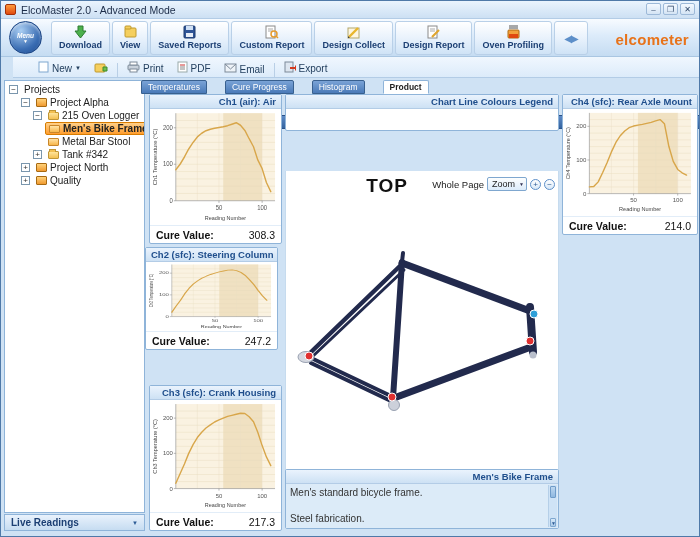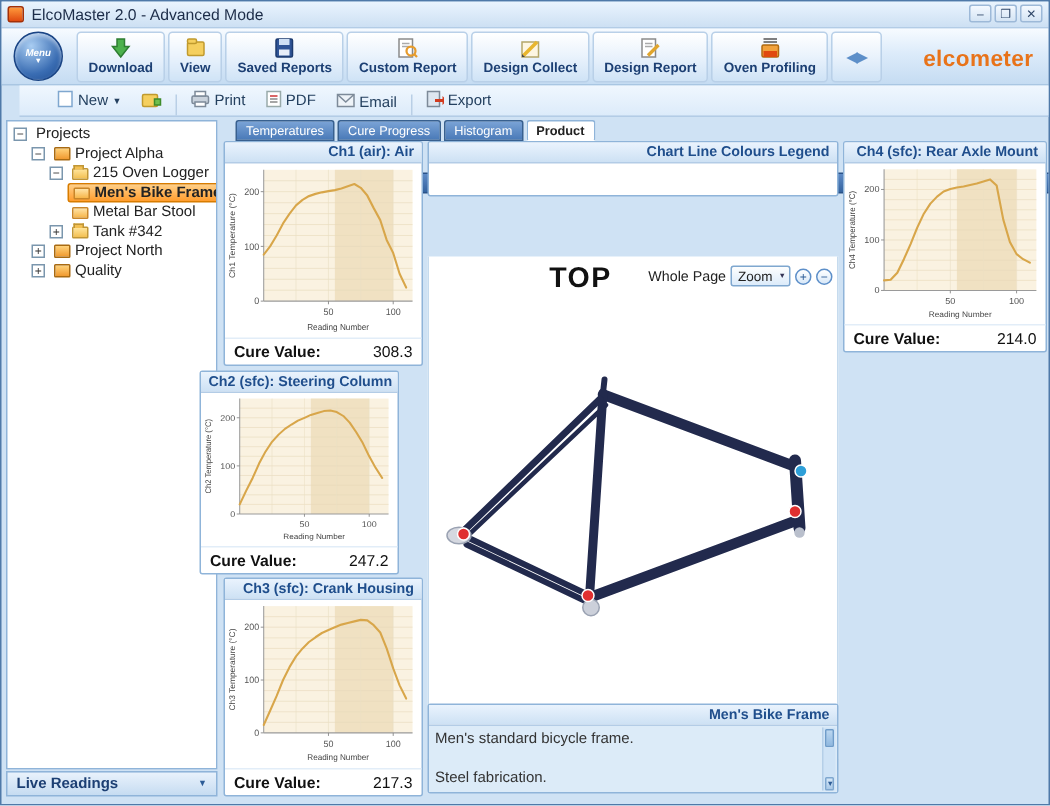--- a/index.html
+++ b/index.html
@@ -57,21 +57,21 @@
   .ic-crate { flex:0 0 auto; width:11px; height:9px; background:linear-gradient(#ffd27a,#f09a30); border:1px solid #a86a12; border-radius:1px; }
   .ic-folder { flex:0 0 auto; width:11px; height:8px; background:linear-gradient(#ffe49a,#f3c052); border:1px solid #c09636; border-radius:1px; position:relative; }
   .ic-folder::before { content:""; position:absolute; left:0; top:-3px; width:5px; height:2px; background:#f3c052; border:1px solid #c09636; border-bottom:none; }
   .ic-card { flex:0 0 auto; width:11px; height:8px; background:linear-gradient(#ffe3a6,#f7b64a); border:1px solid #c8862a; border-radius:1px; }
   .live-bar { position:absolute; left:3px; top:513px; width:141px; height:17px;
     background:linear-gradient(#e9f2fc,#c6dcf1); border:1px solid #8fb4d9; display:flex; align-items:center;
     padding:0 6px; font-size:10px; font-weight:bold; color:#1c3f73; }
   .live-bar .chev { margin-left:auto; font-size:6px; color:#2d5c96; }
 
   
-  .maintabs { position:absolute; left:156px; top:79px; height:14px; display:flex; gap:2px; }
+  .maintabs { position:absolute; left:140px; top:79px; height:14px; display:flex; gap:18px; }
   .mtab { font-size:8.5px; padding:1px 6px 0; border-radius:2px 2px 0 0; border:1px solid #38608f;
     background:linear-gradient(#7aa3d6,#4a7ab8); color:#fff; }
   .mtab.active { background:#fff; color:#222; border-color:#8fb4d9; border-bottom-color:#fff; font-weight:bold; }
 
   
   .panel { position:absolute; background:#fff; border:1px solid #8fb4d9; border-radius:2px; }
   .panel-h { position:absolute; left:0; top:0; right:0; height:14px;
     background:linear-gradient(#eaf3fd,#cde1f4); border-bottom:1px solid #b3cce6;
     font-size:9.5px; font-weight:600; color:#1f4e8c; padding:1px 5px; white-space:nowrap; overflow:hidden;text-align:right; }
   .chart-box { position:absolute; left:1px; right:1px; top:14px; bottom:18px; }
@@ -99,21 +99,21 @@
 
   .desc-panel { left:284px; top:468px; width:274px; height:60px; }
   .desc-body { position:absolute; left:0; right:0; top:14px; bottom:0; background:#dcebf8; }
   .desc-text { position:absolute; left:4px; top:2px; right:14px; font-size:10px; color:#333; line-height:13px; }
   .vscroll { position:absolute; right:1px; top:1px; bottom:1px; width:9px; background:#cfe3f6; border-left:1px solid #b5cfe8; }
   .vthumb { position:absolute; left:1px; right:1px; top:1px; height:12px; background:linear-gradient(#bcd7f0,#8fb8e0); border:1px solid #6f9cc9; border-radius:1px; }
   .varrow { position:absolute; left:1px; right:1px; height:9px; background:linear-gradient(#d7e8f8,#a9c9e8); border:1px solid #7fa7cf;
     font-size:5px; line-height:8px; text-align:center; color:#2d5c96; border-radius:1px; }
 
   .ch1 { left:148px; top:93px;  width:133px; height:150px; }
-  .ch2 { left:132px; top:246px; width:133px; height:136px; }
+  .ch2 { left:144px; top:246px; width:133px; height:103px; }
   .ch3 { left:148px; top:384px; width:133px; height:146px; }
   .ch4 { left:561px; top:93px;  width:136px; height:141px; }
 </style>
 </head>
 <body>
 
 <div id="window">
 
   <div class="titlebar">
     <div class="appicon"></div>

